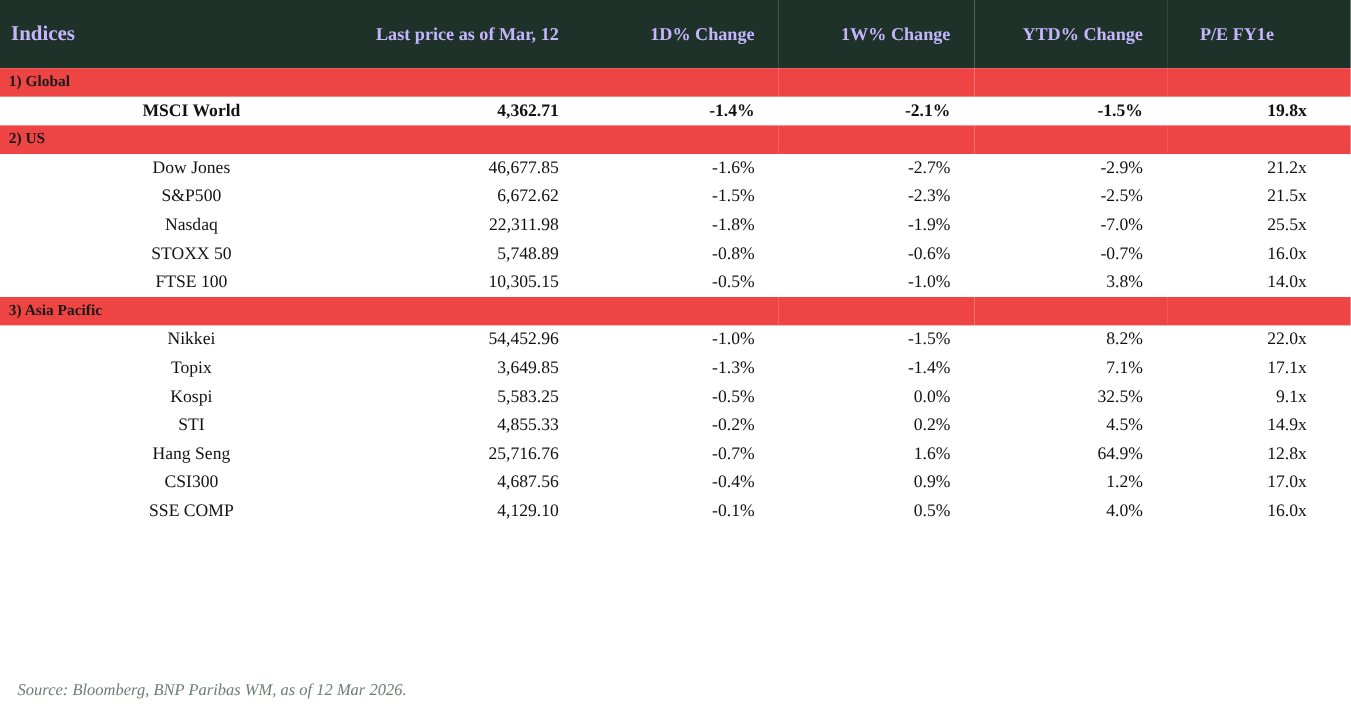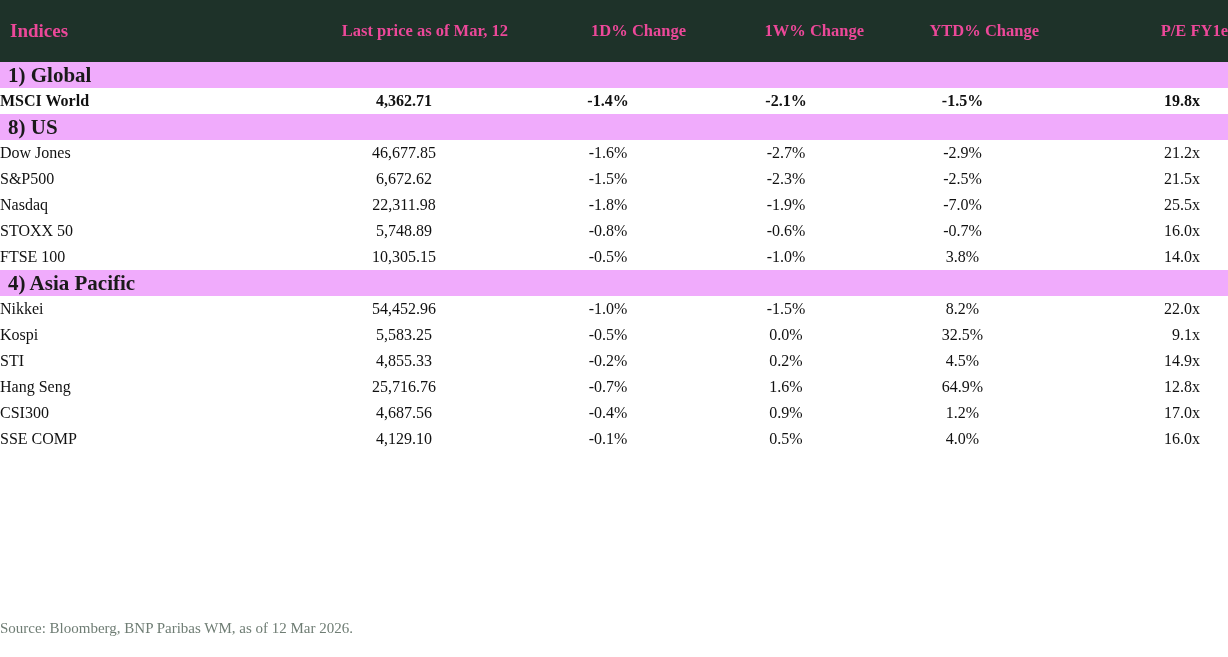--- a/index.html
+++ b/index.html
@@ -28,83 +28,85 @@
   
   col.c-name  { width: 300px; }
   col.c-last  { width: 230px; }
   col.c-1d    { width: 178px; }
   col.c-1w    { width: 178px; }
   col.c-ytd   { width: 175px; }
   col.c-pe    { width: 167px; }
 
   thead th {
     background: #1e3229;
-    color: #ec4899;
+    color: #c4b5fd;
     font-family: "Liberation Serif", serif;
     font-weight: bold;
     font-size: 16.5px;
     height: 62px;
     vertical-align: middle;
     padding: 0;
   }
   thead th.h-name {
     text-align: left;
     padding-left: 10px;
     font-size: 19px;
   }
   thead th.h-num {
     text-align: right;
     padding-right: 22px;
     margin-top: 14px;
   }
   thead th.h-pe {
-    text-align: right;
+    padding-right: 40px;
   }
 
   tr.group td {
-    background: #f0abfc;
+    background: #ef4444;
     font-weight: bold;
-    font-size: 21px;
+    font-size: 14px;
     height: 26px;
     padding: 0 0 0 8px;
     color: #1a1a1a;
   }
   tr.group td.filler {
     padding: 0;
   }
 
   tr.row td {
     height: 26px;
     font-size: 16px;
     padding: 0;
     background: #ffffff;
     color: #111111;
   }
   tr.row td.name {
-    text-align: left;
+    text-align: center;
+    padding-left: 48px;
   }
   tr.row td.num {
-    text-align: center;
+    text-align: right;
     padding-right: 22px;
   }
   tr.row td.pe {
     text-align: right;
-    padding-right: 28px;
+    padding-right: 40px;
   }
   tr.row.bold td {
     font-weight: bold;
   }
   .neg { color: #c0332e; }
   .pos { color: #1f7a3d; }
 
   .source {
     position: absolute;
-    left: 0;
+    left: 16px;
     bottom: 20px;
     font-family: "Liberation Serif", serif;
+    font-style: italic;
     font-size: 15px;
     color: #6f7d74;
   }
 </style>
 </head>
 <body>
 
 <div class="sheet">
   <table class="indices">
     <colgroup>
@@ -136,21 +138,21 @@
         </tr>
         <tr class="row bold">
           <td class="name">MSCI World</td>
           <td class="num">4,362.71</td>
           <td class="num neg">-1.4%</td>
           <td class="num neg">-2.1%</td>
           <td class="num neg">-1.5%</td>
           <td class="pe">19.8x</td>
         </tr>
         <tr class="group">
-          <td>8) US</td>
+          <td>2) US</td>
           <td class="filler"></td>
           <td class="filler"></td>
           <td class="filler"></td>
           <td class="filler"></td>
           <td class="filler"></td>
         </tr>
         <tr class="row">
           <td class="name">Dow Jones</td>
           <td class="num">46,677.85</td>
           <td class="num neg">-1.6%</td>
@@ -184,36 +186,44 @@
         </tr>
         <tr class="row">
           <td class="name">FTSE 100</td>
           <td class="num">10,305.15</td>
           <td class="num neg">-0.5%</td>
           <td class="num neg">-1.0%</td>
           <td class="num pos">3.8%</td>
           <td class="pe">14.0x</td>
         </tr>
         <tr class="group">
-          <td>4) Asia Pacific</td>
+          <td>3) Asia Pacific</td>
           <td class="filler"></td>
           <td class="filler"></td>
           <td class="filler"></td>
           <td class="filler"></td>
           <td class="filler"></td>
         </tr>
         <tr class="row">
           <td class="name">Nikkei</td>
           <td class="num">54,452.96</td>
           <td class="num neg">-1.0%</td>
           <td class="num neg">-1.5%</td>
           <td class="num pos">8.2%</td>
           <td class="pe">22.0x</td>
         </tr>
         <tr class="row">
+          <td class="name">Topix</td>
+          <td class="num">3,649.85</td>
+          <td class="num neg">-1.3%</td>
+          <td class="num neg">-1.4%</td>
+          <td class="num pos">7.1%</td>
+          <td class="pe">17.1x</td>
+        </tr>
+        <tr class="row">
           <td class="name">Kospi</td>
           <td class="num">5,583.25</td>
           <td class="num neg">-0.5%</td>
           <td class="num neg">0.0%</td>
           <td class="num pos">32.5%</td>
           <td class="pe">9.1x</td>
         </tr>
         <tr class="row">
           <td class="name">STI</td>
           <td class="num">4,855.33</td>

